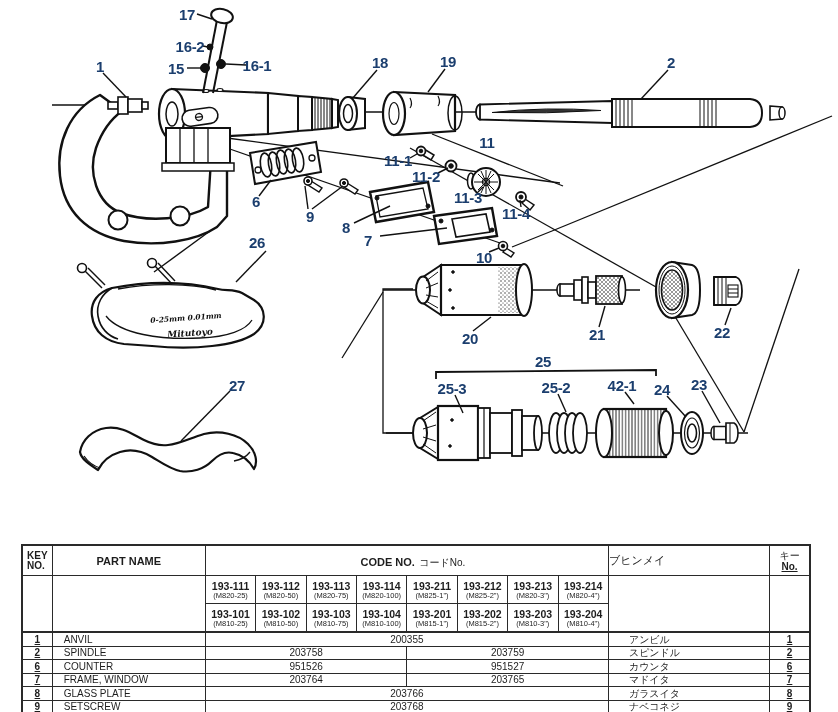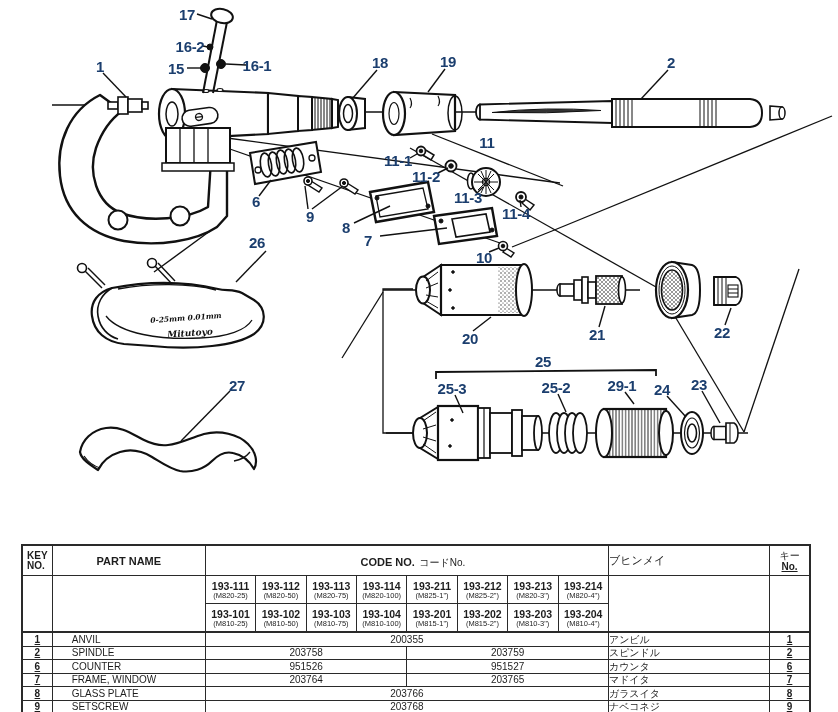--- a/index.html
+++ b/index.html
@@ -29,22 +29,22 @@
   .pnhead{font-size:11px;font-weight:700;text-align:center;margin-top:41px;}
   .codehead{text-align:center;}
   .codehead .en{font-size:11px;font-weight:700;margin-left:12px;}
   .codehead .jp{font-size:10px;}
   .jphead{font-size:11px;}
   .keyr{font-size:10px;line-height:11px;text-align:center;}
   .keyr .b{font-weight:700;}
   .code{font-size:10.5px;font-weight:700;text-align:center;line-height:11px;
         padding-top:2px;}
   .model{font-size:7.5px;text-align:center;line-height:8px;}
-  .name{padding-left:19px;}
-  .jpcell{padding-left:0;font-size:10px;}
+  .name{padding-left:11px;}
+  .jpcell{padding-left:20px;font-size:10px;}
   .thickb{border-bottom:2px solid #2a2a2a;}
 </style>
 </head>
 <body>
 
 <div class="diagram">
 <svg width="838" height="540" viewBox="0 0 838 540">
   <defs>
     <pattern id="stip" width="4" height="4" patternUnits="userSpaceOnUse">
       <circle cx="1" cy="1" r="0.7" fill="#222"></circle>
@@ -395,21 +395,21 @@
 <div class="plabel" style="left:346px;top:227px">8</div>
 <div class="plabel" style="left:368px;top:240px">7</div>
 <div class="plabel" style="left:484px;top:257px">10</div>
 <div class="plabel" style="left:257px;top:242px">26</div>
 <div class="plabel" style="left:470px;top:338px">20</div>
 <div class="plabel" style="left:597px;top:334px">21</div>
 <div class="plabel" style="left:722px;top:332px">22</div>
 <div class="plabel" style="left:543px;top:361px">25</div>
 <div class="plabel" style="left:452px;top:388px">25-3</div>
 <div class="plabel" style="left:556px;top:387px">25-2</div>
-<div class="plabel" style="left:622px;top:385px">29-1</div>
+<div class="plabel" style="left:622px;top:385px">42-1</div>
 <div class="plabel" style="left:662px;top:389px">24</div>
 <div class="plabel" style="left:699px;top:384px">23</div>
 <div class="plabel" style="left:237px;top:385px">27</div>
 
 
 <div class="marking mark1" style="left:186px;top:318px">0-25mm 0.01mm</div>
 <div class="marking mark2" style="left:190px;top:333px">Mitutoyo</div>
 </div>
 
 <div class="table-wrap">

